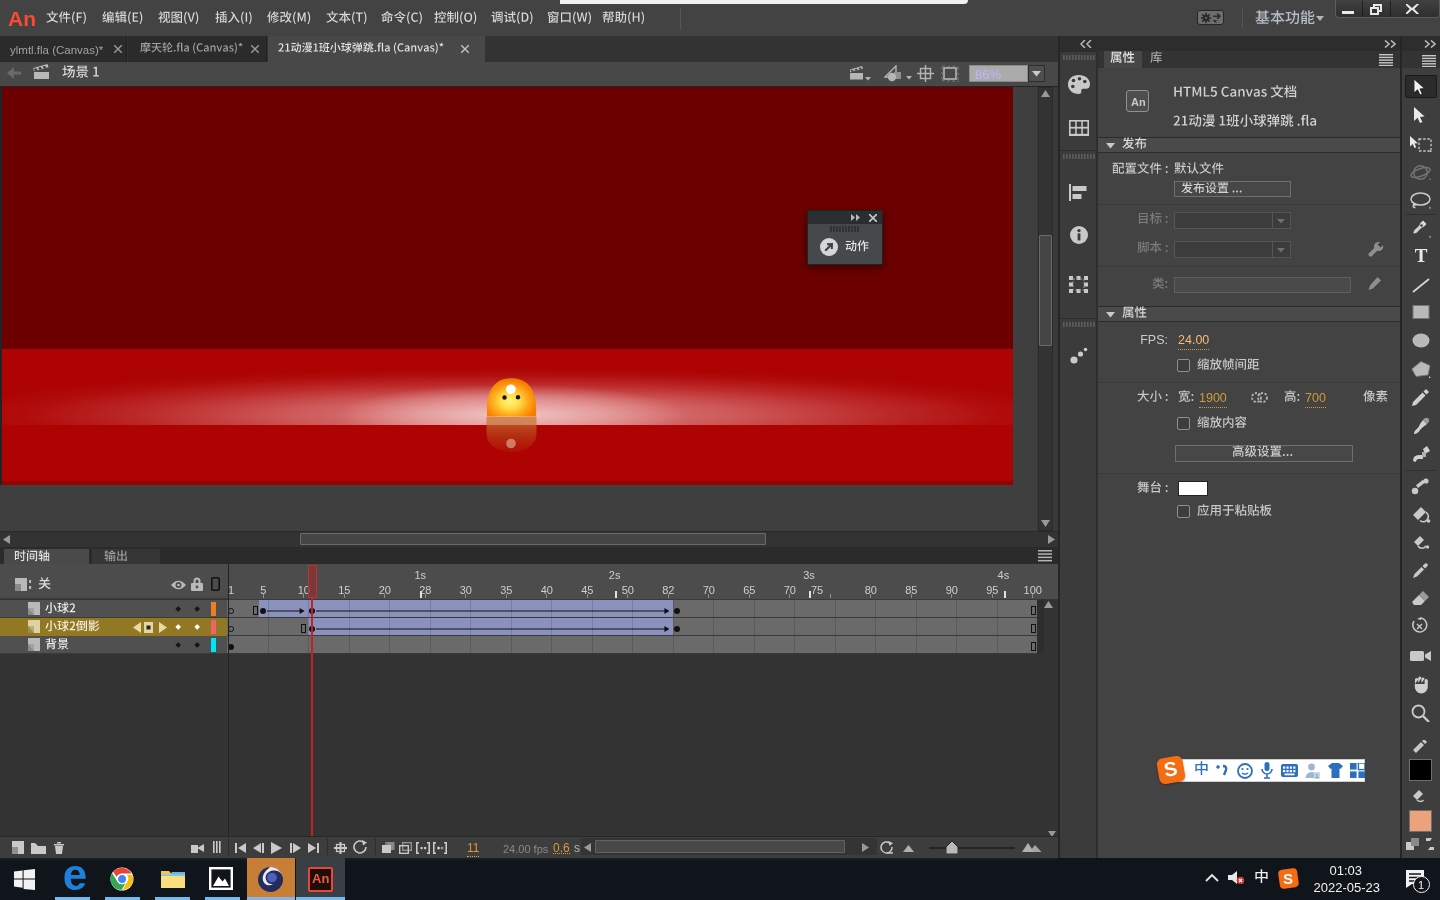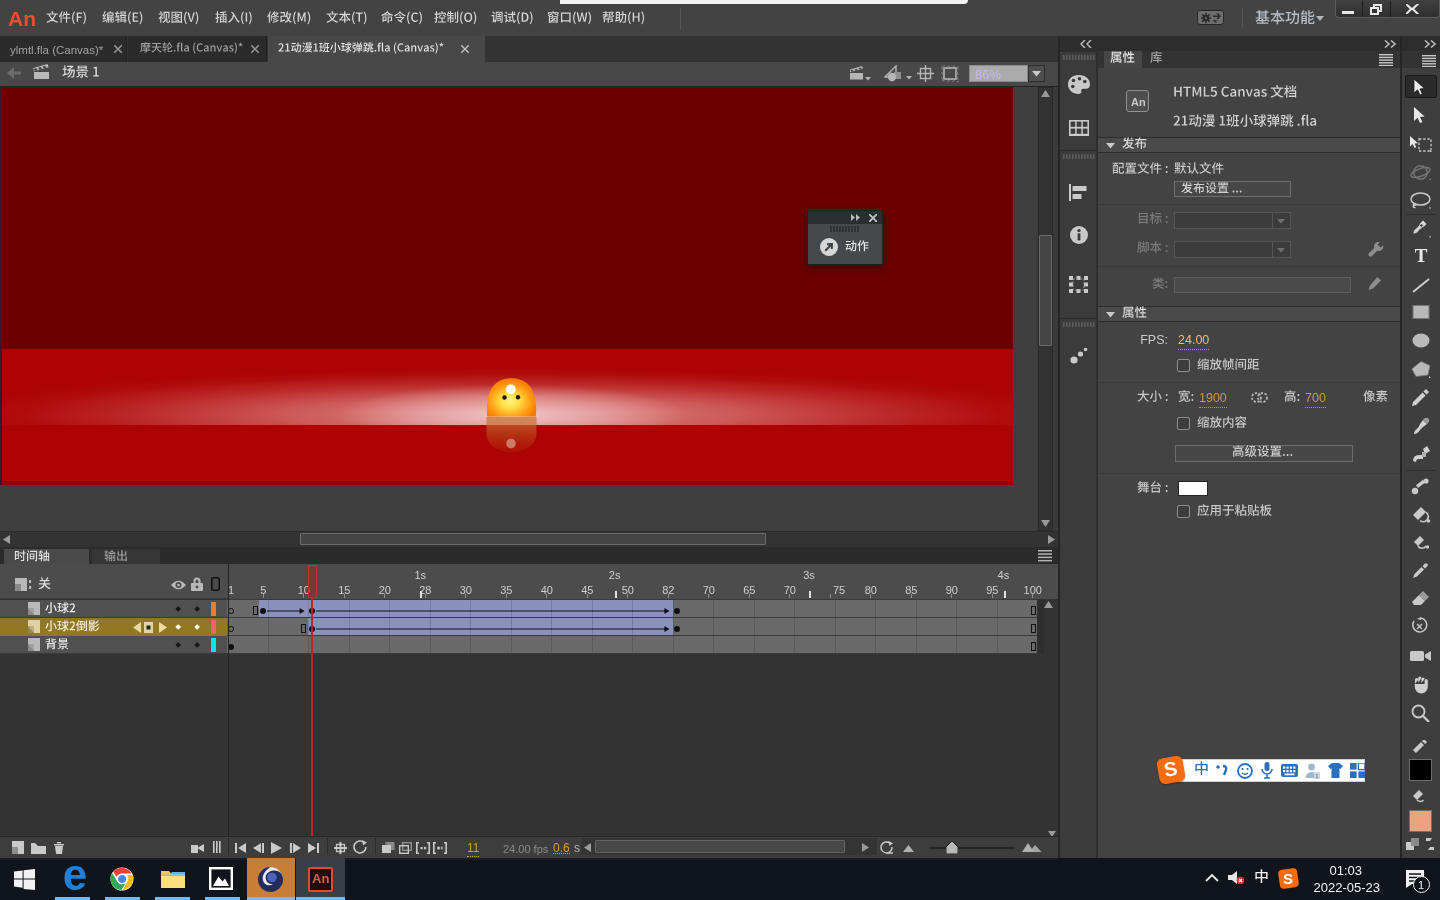--- a/index.html
+++ b/index.html
@@ -291,21 +291,21 @@
 <div style="position:absolute;left:419.2px;top:583px;font:400 11px 'Liberation Sans',sans-serif;color:#cfcfcf;line-height:14px;white-space:pre;">28</div>
 <div style="position:absolute;left:459.7px;top:583px;font:400 11px 'Liberation Sans',sans-serif;color:#cfcfcf;line-height:14px;white-space:pre;">30</div>
 <div style="position:absolute;left:500.2px;top:583px;font:400 11px 'Liberation Sans',sans-serif;color:#cfcfcf;line-height:14px;white-space:pre;">35</div>
 <div style="position:absolute;left:540.7px;top:583px;font:400 11px 'Liberation Sans',sans-serif;color:#cfcfcf;line-height:14px;white-space:pre;">40</div>
 <div style="position:absolute;left:581.2px;top:583px;font:400 11px 'Liberation Sans',sans-serif;color:#cfcfcf;line-height:14px;white-space:pre;">45</div>
 <div style="position:absolute;left:621.7px;top:583px;font:400 11px 'Liberation Sans',sans-serif;color:#cfcfcf;line-height:14px;white-space:pre;">50</div>
 <div style="position:absolute;left:662.2px;top:583px;font:400 11px 'Liberation Sans',sans-serif;color:#cfcfcf;line-height:14px;white-space:pre;">82</div>
 <div style="position:absolute;left:702.7px;top:583px;font:400 11px 'Liberation Sans',sans-serif;color:#cfcfcf;line-height:14px;white-space:pre;">70</div>
 <div style="position:absolute;left:743.2px;top:583px;font:400 11px 'Liberation Sans',sans-serif;color:#cfcfcf;line-height:14px;white-space:pre;">65</div>
 <div style="position:absolute;left:783.7px;top:583px;font:400 11px 'Liberation Sans',sans-serif;color:#cfcfcf;line-height:14px;white-space:pre;">70</div>
-<div style="position:absolute;left:833px;top:583px;font:400 11px 'Liberation Sans',sans-serif;color:#cfcfcf;line-height:14px;white-space:pre;">75</div>
+<div style="position:absolute;left:811px;top:583px;font:400 11px 'Liberation Sans',sans-serif;color:#cfcfcf;line-height:14px;white-space:pre;">75</div>
 <div style="position:absolute;left:864.7px;top:583px;font:400 11px 'Liberation Sans',sans-serif;color:#cfcfcf;line-height:14px;white-space:pre;">80</div>
 <div style="position:absolute;left:905.2px;top:583px;font:400 11px 'Liberation Sans',sans-serif;color:#cfcfcf;line-height:14px;white-space:pre;">85</div>
 <div style="position:absolute;left:945.7px;top:583px;font:400 11px 'Liberation Sans',sans-serif;color:#cfcfcf;line-height:14px;white-space:pre;">90</div>
 <div style="position:absolute;left:986.2px;top:583px;font:400 11px 'Liberation Sans',sans-serif;color:#cfcfcf;line-height:14px;white-space:pre;">95</div>
 <div style="position:absolute;left:1023.6px;top:583px;font:400 11px 'Liberation Sans',sans-serif;color:#cfcfcf;line-height:14px;white-space:pre;">100</div>
 <div style="position:absolute;left:414.4px;top:568px;font:400 11px 'Liberation Sans',sans-serif;color:#cfcfcf;line-height:14px;white-space:pre;">1s</div>
 <div style="position:absolute;left:420.4px;top:591px;width:2px;height:7px;background:#e0e0e0;"></div>
 <div style="position:absolute;left:608.8px;top:568px;font:400 11px 'Liberation Sans',sans-serif;color:#cfcfcf;line-height:14px;white-space:pre;">2s</div>
 <div style="position:absolute;left:614.8px;top:591px;width:2px;height:7px;background:#e0e0e0;"></div>
 <div style="position:absolute;left:803.2px;top:568px;font:400 11px 'Liberation Sans',sans-serif;color:#cfcfcf;line-height:14px;white-space:pre;">3s</div>

